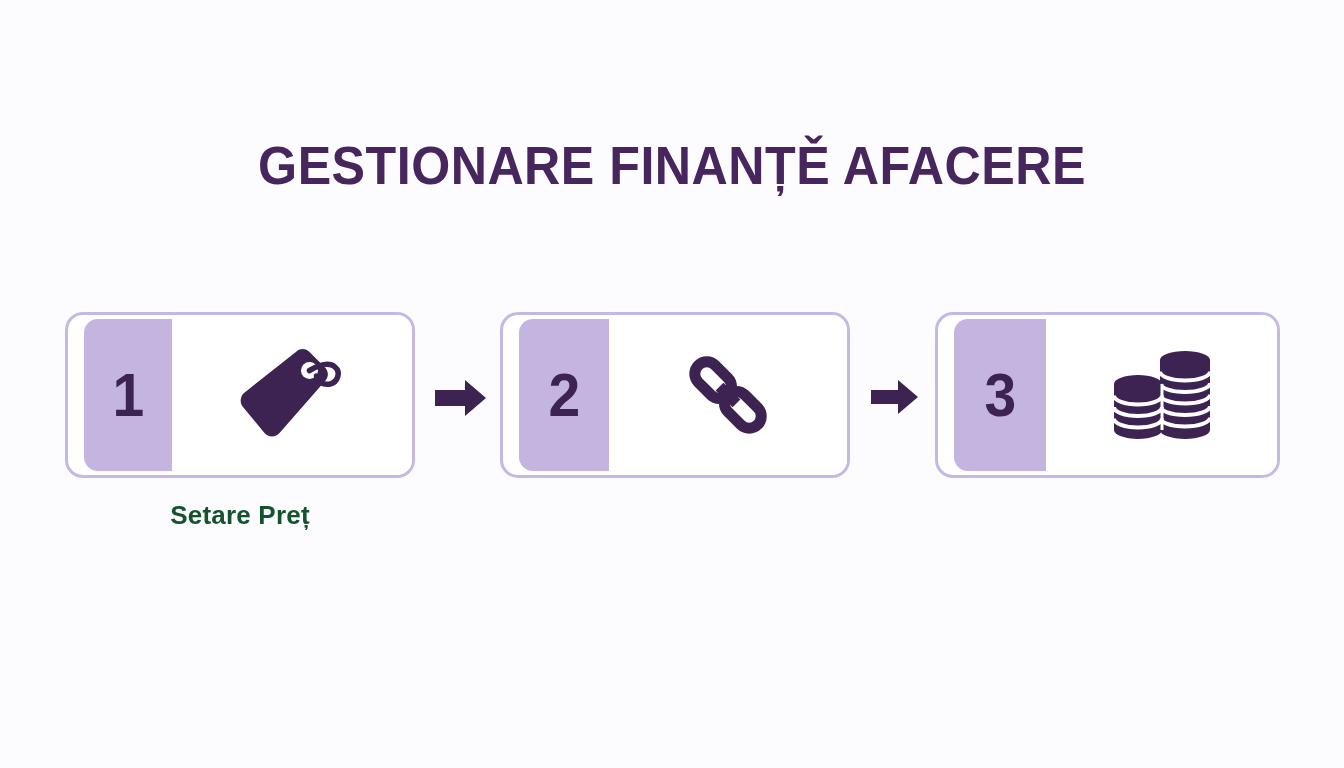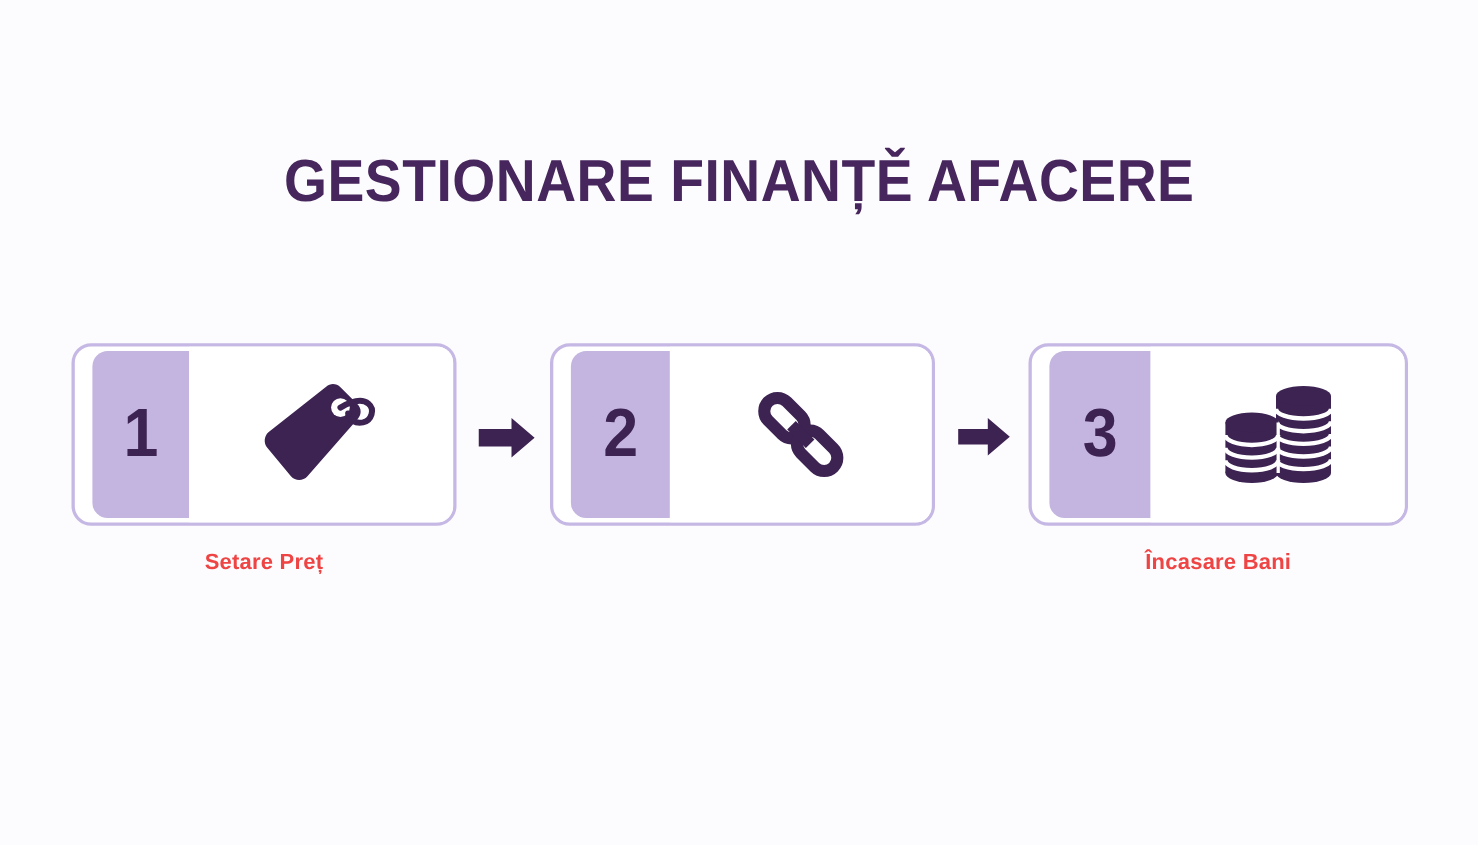--- a/index.html
+++ b/index.html
@@ -104,23 +104,23 @@
   }
   .step-2 .card-icon-area { left: 106px; }
   .step-3 .card-icon-area { left: 108px; }
 
   .card-icon-area svg { display: block; }
 
   .step-label {
     margin-top: 22px;
     text-align: center;
     font-family: "Liberation Sans", sans-serif;
-    font-size: 20px;
+    font-size: 26px;
     font-weight: bold;
-    color: #ef4444;
+    color: #14532d;
     letter-spacing: 0.2px;
     white-space: nowrap;
   }
 
   
   .arrow {
     position: absolute;
     top: 66px;
   }
   .arrow-1 { left: 370px; }
@@ -223,17 +223,16 @@
                 <path d="M4 49.5 a24 9 0 0 0 48 0"></path>
                 <path d="M4 61 a24 9 0 0 0 48 0"></path>
                 <path d="M4 72.5 a24 9 0 0 0 48 0"></path>
               </g>
 
               <path d="M52 38 L52 84" stroke="#ffffff" stroke-width="3" fill="none"></path>
             </svg>
           </span>
         </div>
       </div>
-      <div class="step-label">Încasare Bani</div>
     </div>
 
   </div>
 </div>
 
 </body></html>

